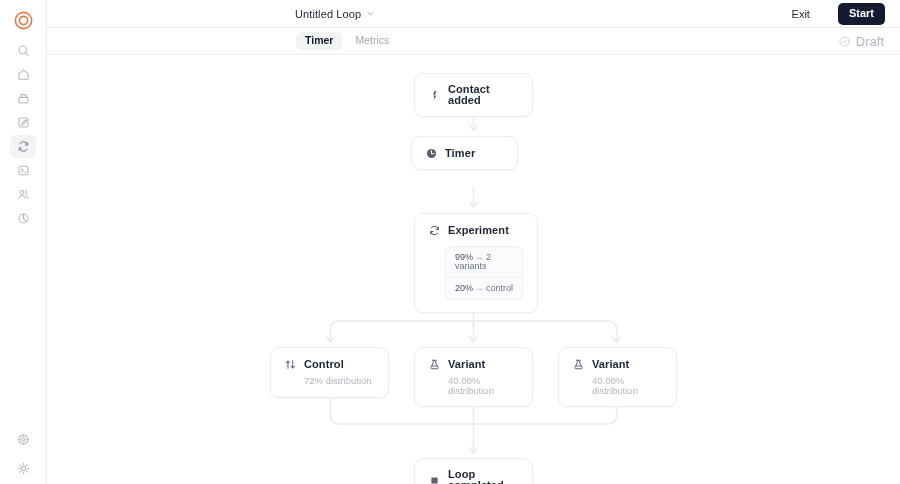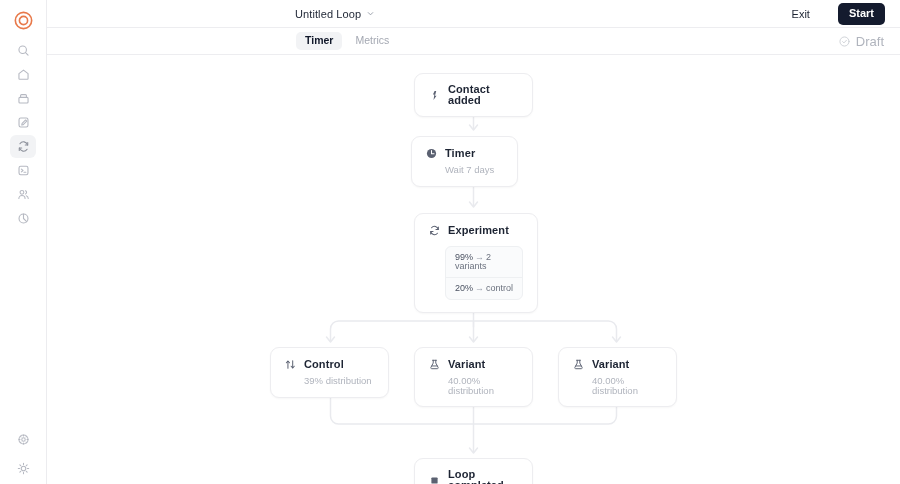--- a/index.html
+++ b/index.html
@@ -264,21 +264,20 @@
       <div class="node" id="n-timer">
         <div class="node-head">
           <span class="node-icon">
             <svg width="11" height="11" viewBox="0 0 12 12" fill="currentColor">
                 <circle cx="6" cy="6" r="5"></circle>
                 <path d="M6 2.6v3.6h2.8" stroke="#fff" stroke-width="1.1" fill="none" stroke-linecap="round"></path>
               </svg>
           </span>
           <span class="node-title">Timer</span>
         </div>
-        <div class="node-sub">Wait 7 days</div>
       </div>
 
       <div class="node" id="n-exp">
         <div class="node-head">
           <span class="node-icon">
             <svg width="11" height="11" viewBox="0 0 12 12" fill="none" stroke="currentColor" stroke-width="1.1" stroke-linecap="round" stroke-linejoin="round">
                 <path d="M10 5A4 4 0 0 0 2.8 3"></path>
                 <path d="M2 7a4 4 0 0 0 7.2 2"></path>
                 <path d="M10.2 2.2v2.6H7.6"></path>
                 <path d="M1.8 9.8V7.2h2.6"></path>
@@ -301,21 +300,21 @@
           <span class="node-icon">
             <svg width="11" height="11" viewBox="0 0 12 12" fill="none" stroke="currentColor" stroke-width="1.1" stroke-linecap="round" stroke-linejoin="round">
                 <path d="M3.2 10V2.4"></path>
                 <path d="M1.5 4.1 3.2 2.2 4.9 4.1"></path>
                 <path d="M8.4 2v7.6"></path>
                 <path d="M6.7 7.9 8.4 9.8 10.1 7.9"></path>
               </svg>
           </span>
           <span class="node-title">Control</span>
         </div>
-        <div class="node-sub">39% distribution</div>
+        <div class="node-sub">72% distribution</div>
       </div>
 
       <div class="node" id="n-var1">
         <div class="node-head">
           <span class="node-icon">
             <svg width="11" height="11" viewBox="0 0 12 12" fill="none" stroke="currentColor" stroke-width="1.05" stroke-linecap="round" stroke-linejoin="round">
                 <path d="M4.6 1.4v3L2.1 9.1a1 1 0 0 0 .9 1.5h6a1 1 0 0 0 .9-1.5L7.4 4.4v-3"></path>
                 <path d="M3.9 1.4h4.2"></path>
                 <path d="M3.2 7.6h5.6"></path>
               </svg>

